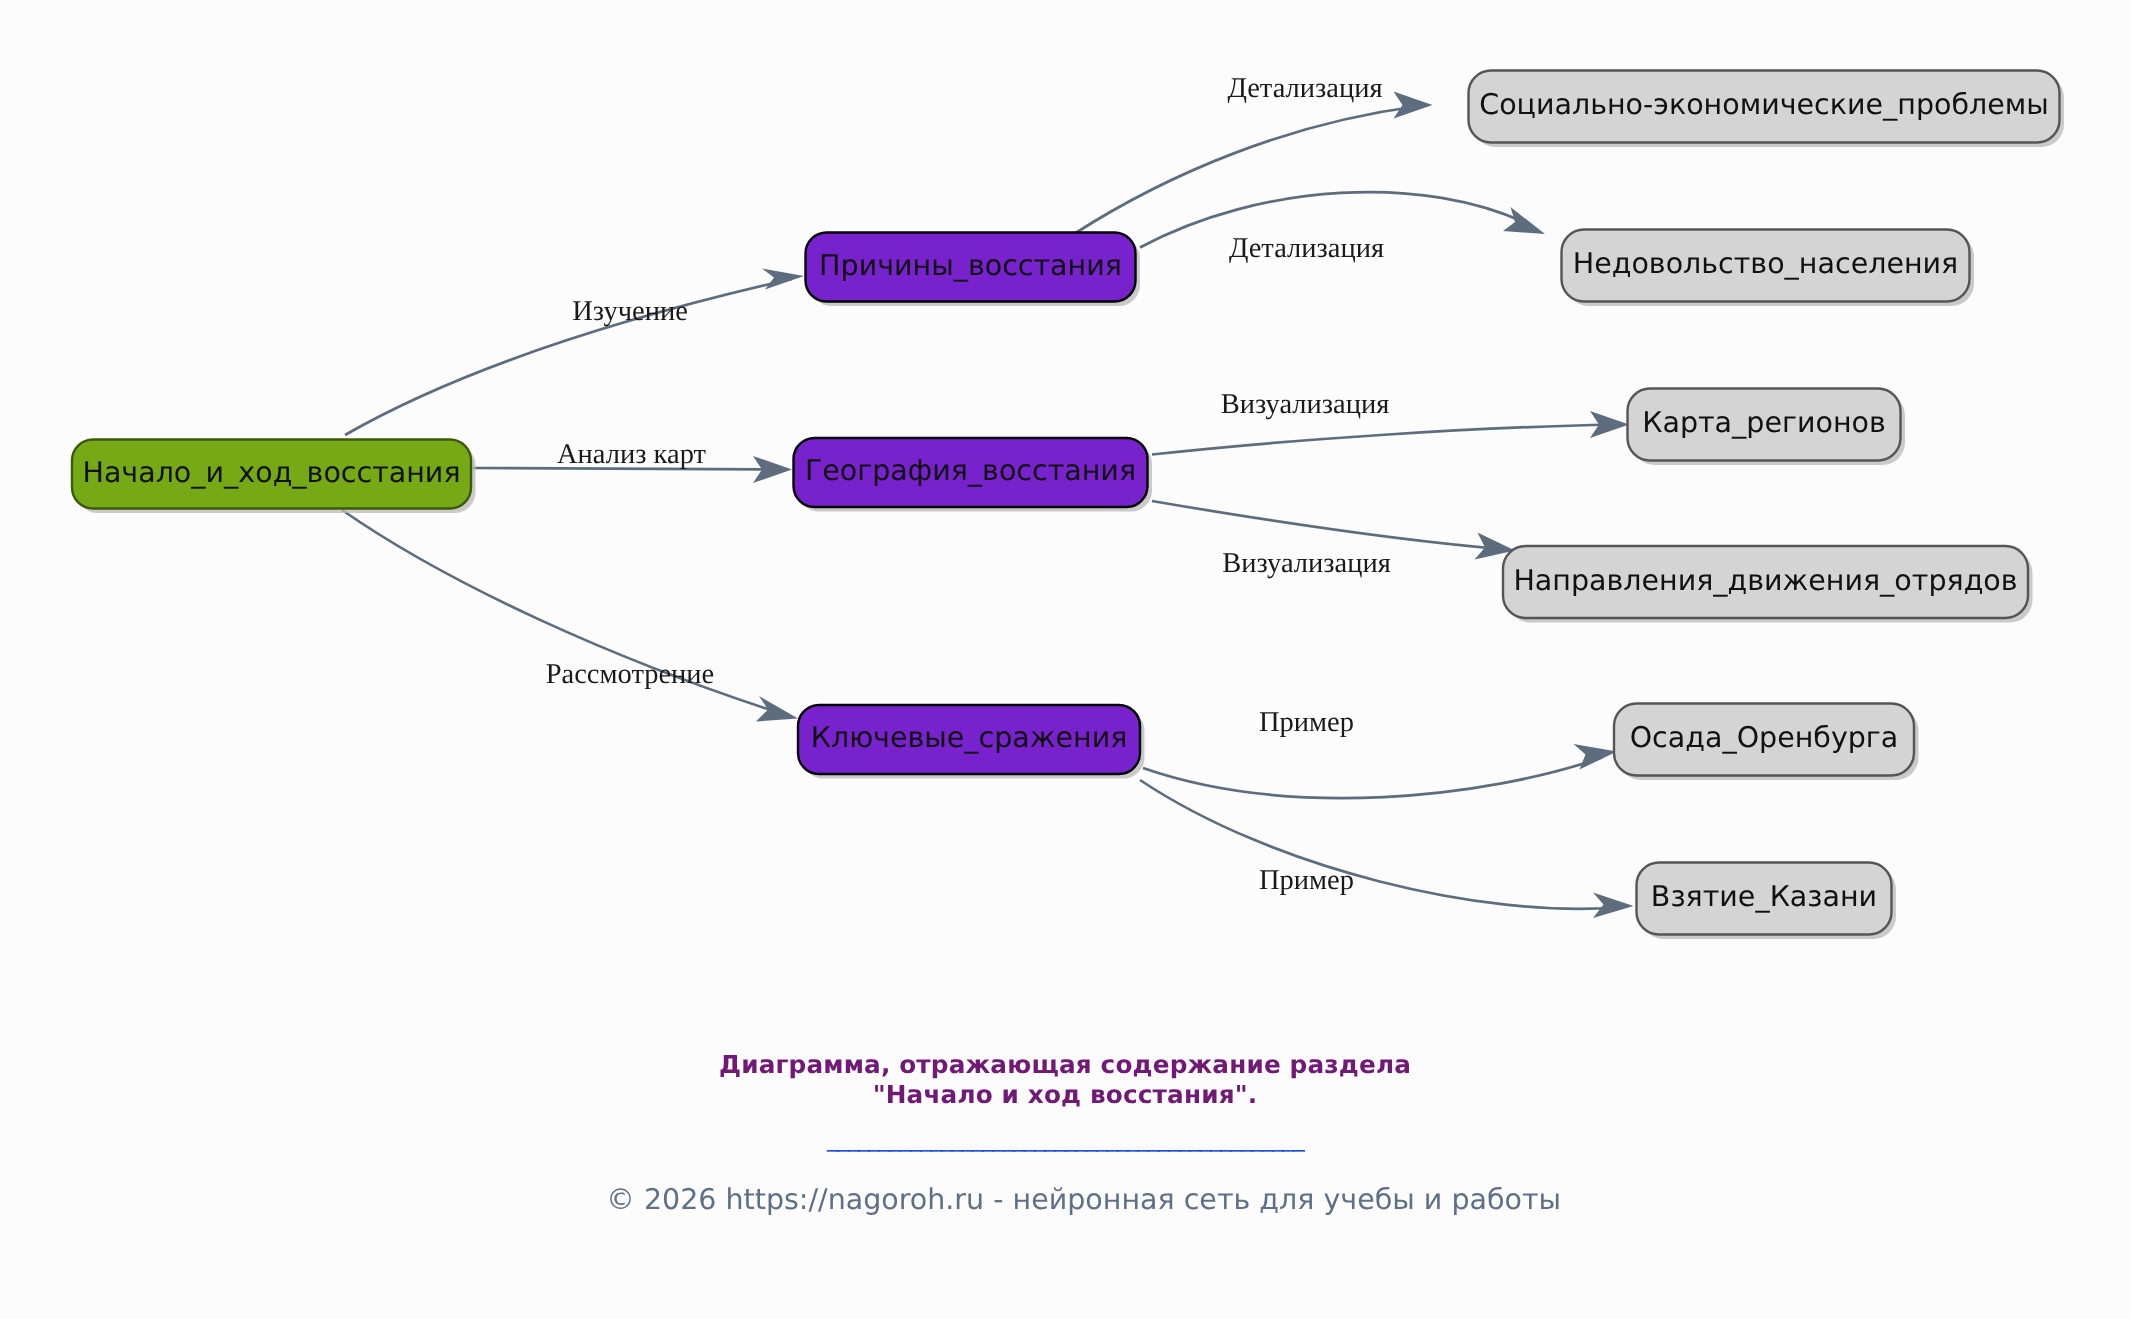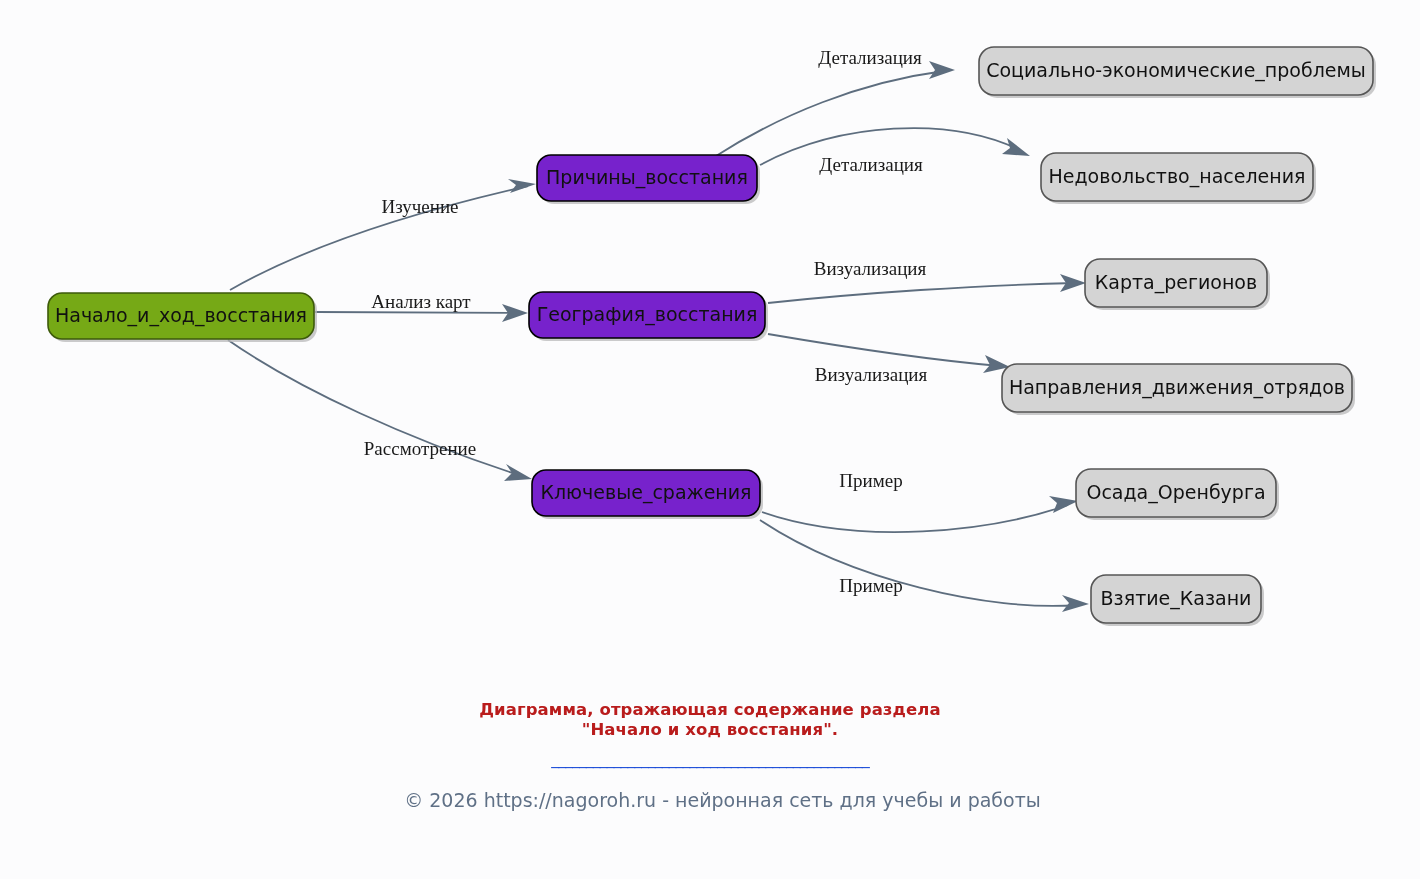--- a/index.html
+++ b/index.html
@@ -61,21 +61,21 @@
     left: 0;
     top: 700px;
     width: 1420px;
     text-align: center;
     pointer-events: none;
   }
   .footer-caption {
     font-family: "DejaVu Sans", sans-serif;
     font-size: 16.5px;
     font-weight: bold;
-    color: #b91c1c;
+    color: #701a75;
     line-height: 20px;
     letter-spacing: 0.1px;
   }
   .footer-rule {
     font-family: "DejaVu Sans", sans-serif;
     font-size: 16px;
     color: #1d4ed8;
     letter-spacing: -1.1px;
     line-height: 26px;
     margin-top: 6px;

